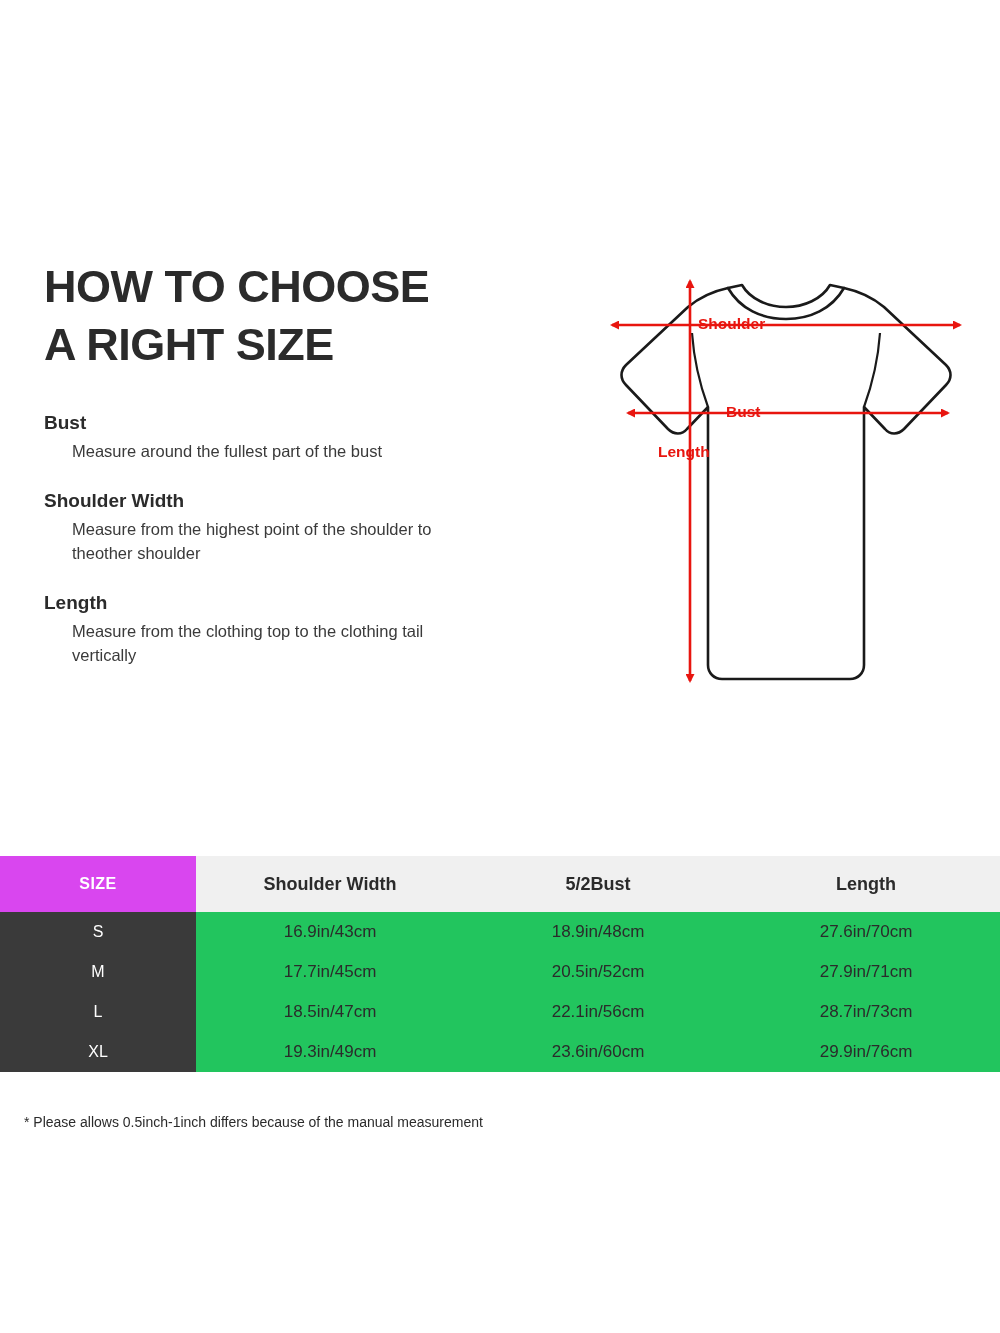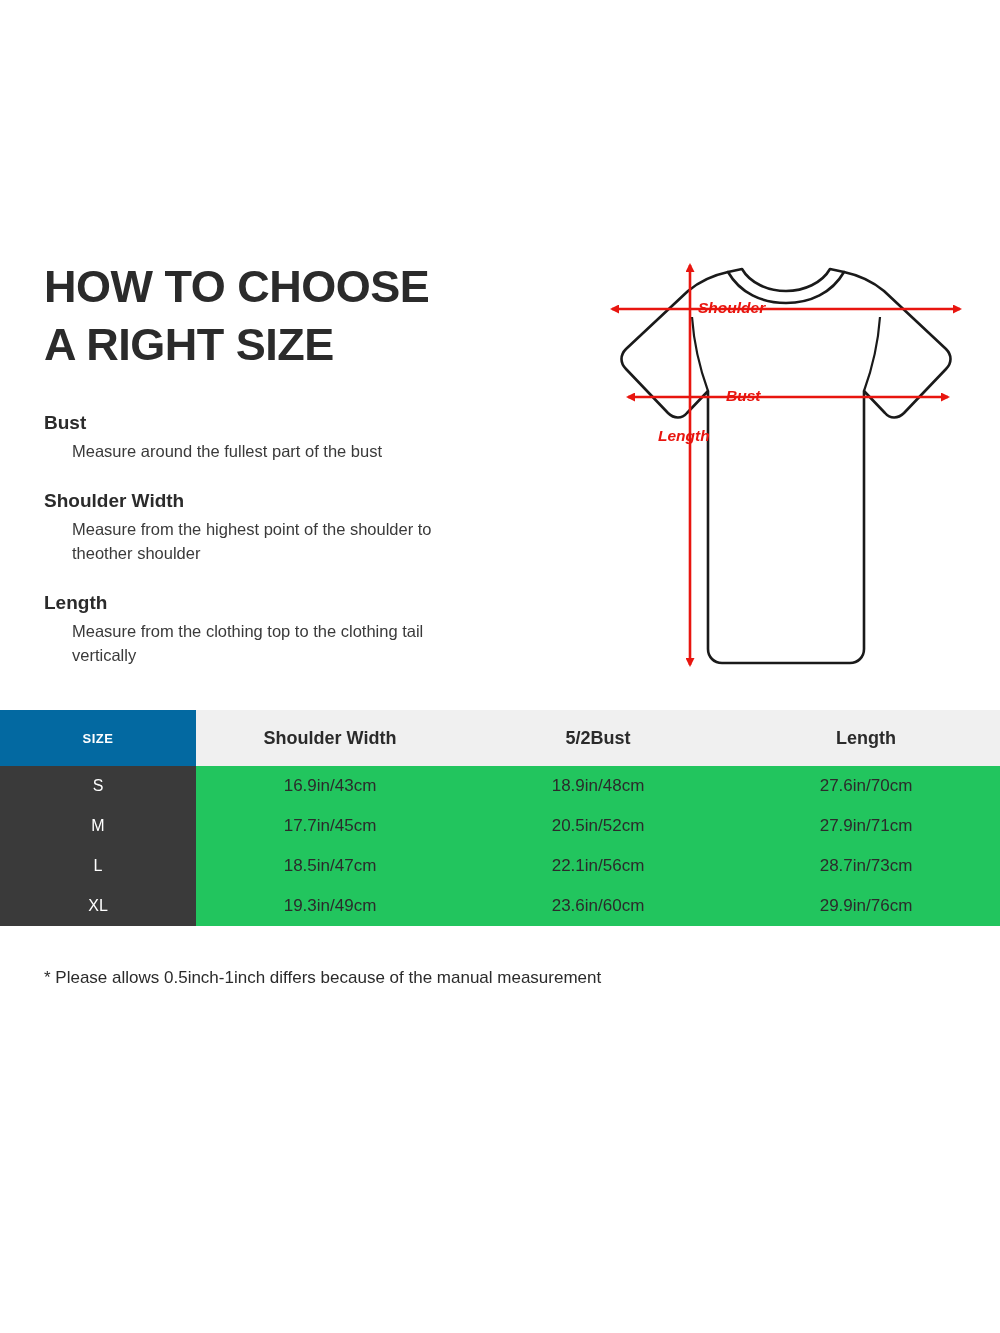--- a/index.html
+++ b/index.html
@@ -16,21 +16,21 @@
   }
   .page {
     position: relative;
     width: 1000px;
     height: 1333px;
   }
 
   
   .top-section {
     position: relative;
-    height: 710px;
+    height: 856px;
   }
   .headline {
     position: absolute;
     left: 44px;
     top: 258px;
     font-size: 45px;
     font-weight: bold;
     line-height: 1.28;
     letter-spacing: -0.5px;
     color: #2b2b2b;
@@ -54,24 +54,23 @@
     font-size: 16.5px;
     line-height: 1.45;
     color: #3a3a3a;
     margin-left: 28px;
   }
 
   
   .diagram {
     position: absolute;
     left: 500px;
-    top: 245px;
+    top: 261px;
     width: 470px;
     height: 440px;
-    font-style: italic;
   }
   .diagram svg { display: block; }
   .dim-label {
     position: absolute;
     color: #e8150f;
     font-size: 15.5px;
     font-weight: bold;
     font-family: "Liberation Sans", sans-serif;
   }
   .lbl-shoulder { left: 198px; top: 54px; }
@@ -96,23 +95,23 @@
   .size-table thead th {
     height: 56px;
     font-size: 18px;
     font-weight: bold;
     color: #2b2b2b;
     background: #f0f0f0;
     text-align: center;
     vertical-align: middle;
   }
   .size-table thead th.size-head {
-    background: #0369a1;
+    background: #d946ef;
     color: #ffffff;
-    font-size: 13px;
+    font-size: 16px;
     letter-spacing: 0.5px;
   }
   .size-table tbody td {
     height: 40px;
     font-size: 17px;
     text-align: center;
     vertical-align: middle;
     background: #22c55e;
     color: #2b2b2b;
   }
@@ -122,22 +121,22 @@
     font-size: 16px;
   }
   col.c-size { width: 196px; }
   col.c-shoulder { width: 268px; }
   col.c-bust { width: 268px; }
   col.c-length { width: 268px; }
 
   .footnote {
     position: relative;
     margin-top: 42px;
-    margin-left: 44px;
-    font-size: 17px;
+    margin-left: 24px;
+    font-size: 14px;
     color: #2b2b2b;
   }
 </style>
 </head>
 <body>
 
 <div class="page">
 
   <div class="top-section">
 

